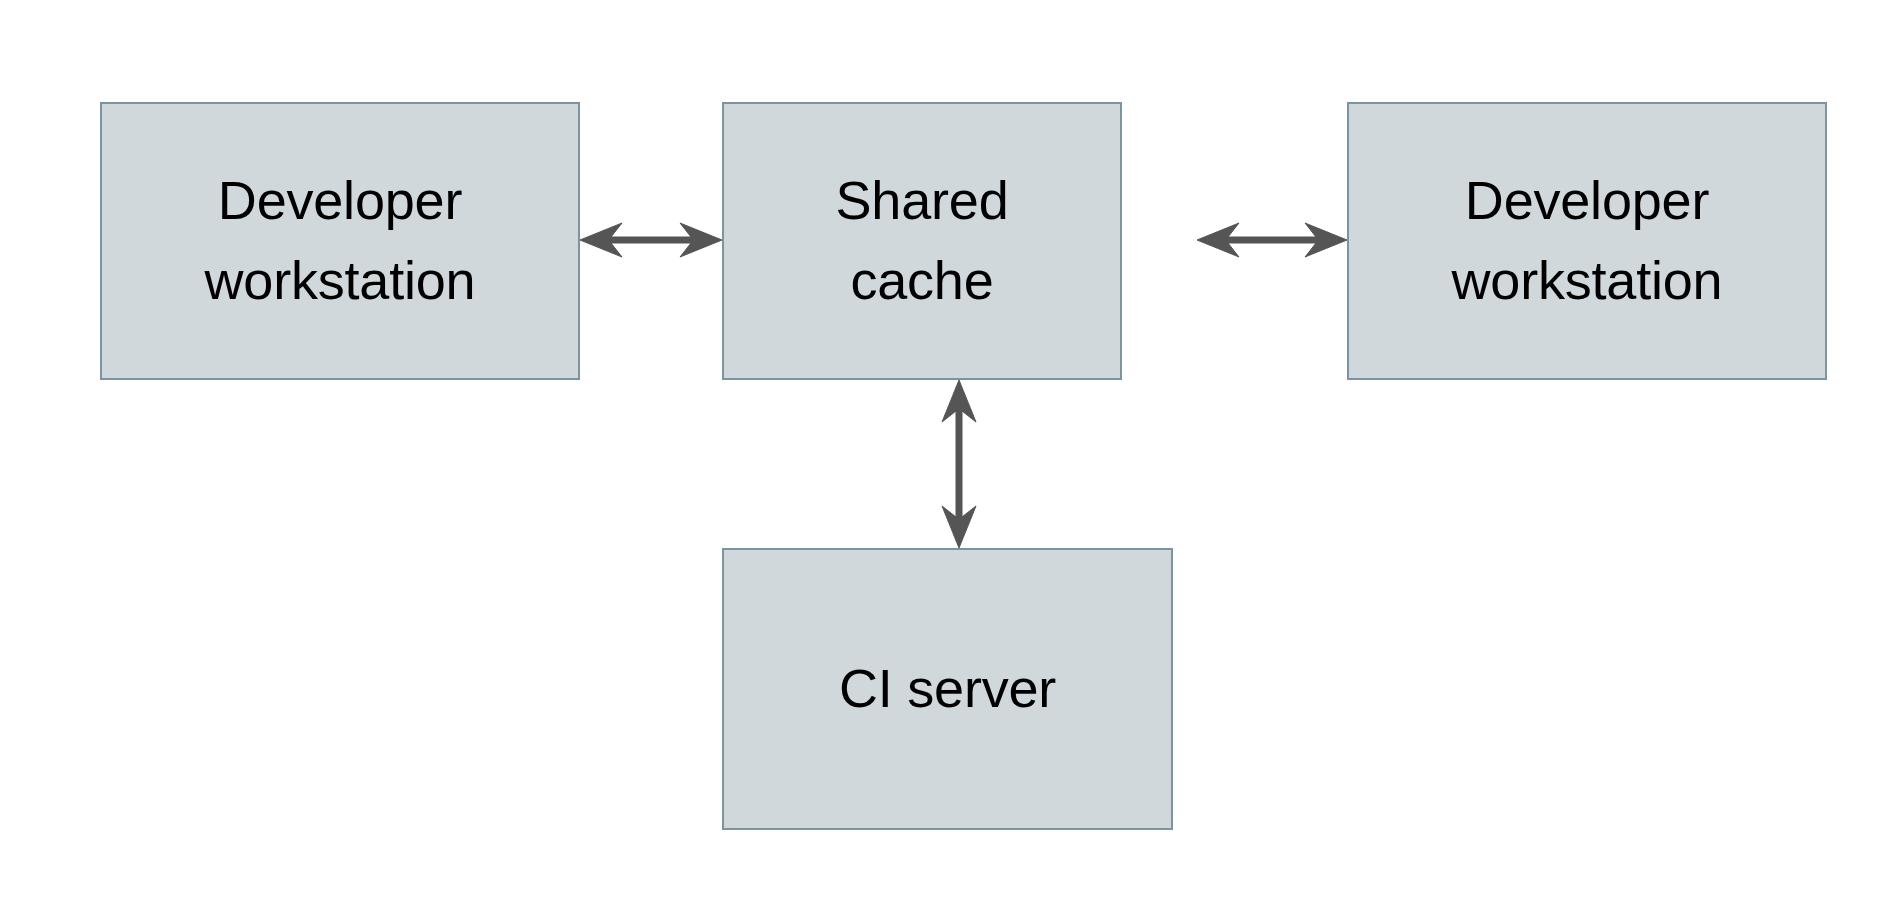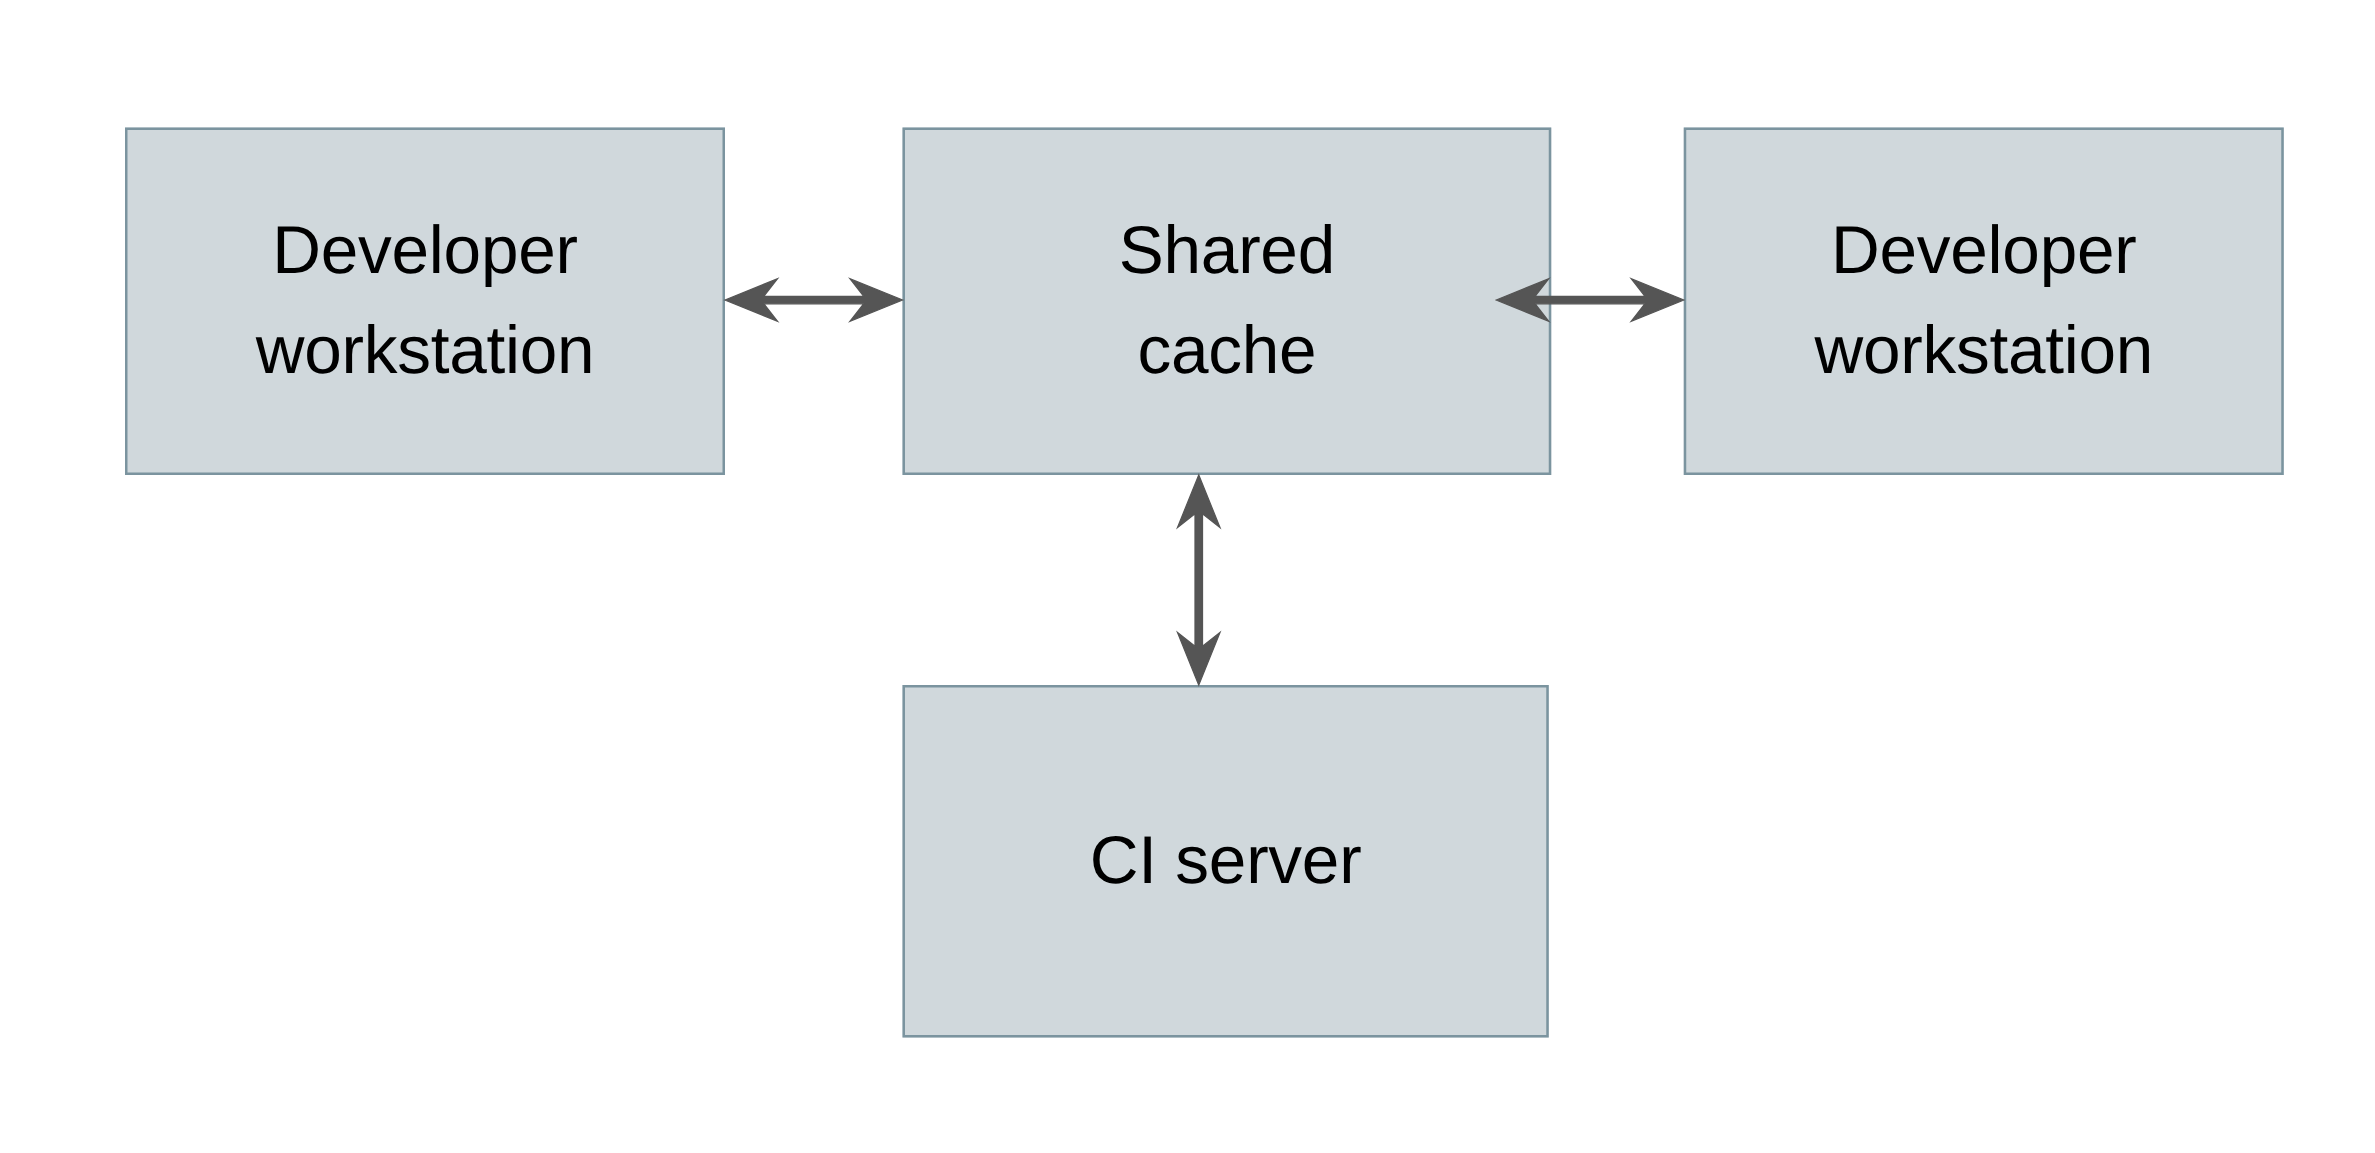--- a/index.html
+++ b/index.html
@@ -51,31 +51,31 @@
 </head>
 <body style="background: rgb(255, 255, 255);">
 
 <div id="canvas" style="background: rgb(255, 255, 255);">
 
   <div class="node" id="node-0" style="left: 88px; top: 102px; width: 480px; height: 278px; background: rgb(208, 216, 220); border-color: rgb(123, 148, 159); color: rgb(0, 0, 0);">
     <span class="node-label">Developer
 workstation</span>
   </div>
 
-  <div class="node" id="node-1" style="left: 710px; top: 102px; width: 519px; height: 278px; background: rgb(208, 216, 220); border-color: rgb(123, 148, 159); color: rgb(0, 0, 0);">
+  <div class="node" id="node-1" style="left: 710px; top: 102px; width: 400px; height: 278px; background: rgb(208, 216, 220); border-color: rgb(123, 148, 159); color: rgb(0, 0, 0);">
     <span class="node-label">Shared
 cache</span>
   </div>
 
   <div class="node" id="node-2" style="left: 1335px; top: 102px; width: 480px; height: 278px; background: rgb(208, 216, 220); border-color: rgb(123, 148, 159); color: rgb(0, 0, 0);">
     <span class="node-label">Developer
 workstation</span>
   </div>
 
-  <div class="node" id="node-3" style="left: 710px; top: 548px; width: 517px; height: 282px; background: rgb(208, 216, 220); border-color: rgb(123, 148, 159); color: rgb(0, 0, 0);">
+  <div class="node" id="node-3" style="left: 710px; top: 548px; width: 451px; height: 282px; background: rgb(208, 216, 220); border-color: rgb(123, 148, 159); color: rgb(0, 0, 0);">
     <span class="node-label">CI server</span>
   </div>
 
   <div class="connector" id="conn-0" style="left: 568px; top: 220px;">
     <svg id="conn-svg-0" width="142" height="40" viewBox="0 -20 142 40">
         <path d="M 0.00 0.00 L 42.00 -17.00 L 31.00 -3.00 L 111.00 -3.00 L 100.00 -17.00 L 142.00 0.00 L 100.00 17.00 L 111.00 3.00 L 31.00 3.00 L 42.00 17.00 Z" fill="#555555" stroke="#555555" stroke-width="1" stroke-linejoin="miter"></path>
       </svg>
   </div>
 
   <div class="connector" id="conn-1" style="left: 1185px; top: 220px;">

